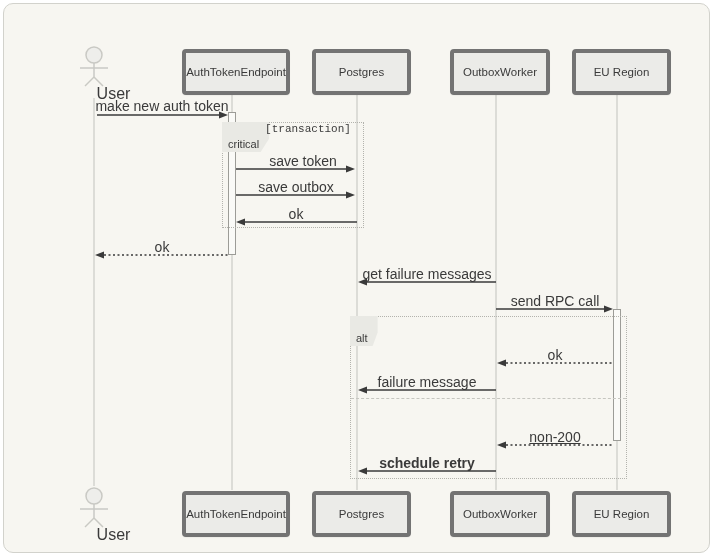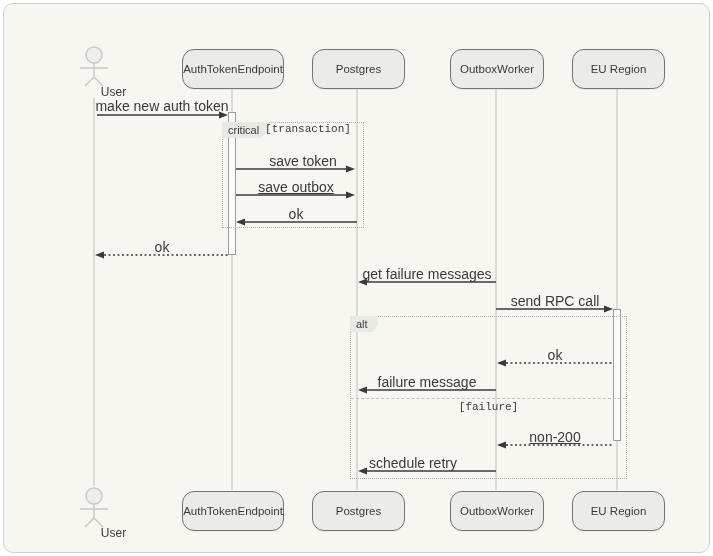--- a/index.html
+++ b/index.html
@@ -1,29 +1,29 @@
 <!DOCTYPE html>
 <html><head>
 <meta charset="utf-8">
 <style>
   html,body{margin:0;padding:0;background:#ffffff;}
   .stage{position:relative;width:713px;height:556px;font-family:"Liberation Sans",sans-serif;color:#3a3a3a;overflow:hidden;}
   .card{position:absolute;inset:3px;background:#f7f6f1;border:1.5px solid #d2d2cc;border-radius:10px;}
   svg.layer{position:absolute;left:0;top:0;width:713px;height:556px;pointer-events:none;}
   .participant-box{
-    position:absolute;height:38px;background:#ebebe8;border:1px solid #737373;border-radius:12px;
+    position:absolute;height:38px;background:#ebebe8;border:4px solid #737373;border-radius:4px;
     display:flex;align-items:center;justify-content:center;font-size:11.5px;color:#3a3a3a;
     box-shadow:0 1px 1px rgba(0,0,0,0.04);
   }
-  .actor-label{position:absolute;font-size:12px;color:#3a3a3a;transform:translateX(-50%);padding-left:39px;}
+  .actor-label{position:absolute;font-size:16px;color:#3a3a3a;transform:translateX(-50%);padding-left:39px;}
   .activation{position:absolute;width:8px;background:#fafaf7;border:1px solid #9c9c97;box-sizing:border-box;}
   .frame{position:absolute;border:1px dotted #b3b3ad;box-sizing:border-box;}
   .frame-tab{
     position:absolute;background:#e9e9e4;color:#3a3a3a;font-size:11px;line-height:16px;
-    padding:0 10px 0 6px;clip-path:polygon(0 0,100% 0,100% 55%,82% 100%,0 100%);
+    padding:14px 10px 0 6px;clip-path:polygon(0 0,100% 0,100% 55%,82% 100%,0 100%);
   }
   .frame-cond{position:absolute;font-size:11px;text-align:center;color:#3a3a3a;font-family:Liberation Mono, monospace;}
   .frame-divider{position:absolute;border-top:1px dashed #c6c6c0;}
   .msg-label{position:absolute;font-size:14px;line-height:12px;white-space:nowrap;transform:translateX(-50%);color:#3a3a3a;}
 </style>
 </head>
 <body>
 
 <div class="stage">
   <div class="card"></div>
@@ -105,38 +105,37 @@
   <div class="activation" style="left:228px;top:112px;height:143px;"></div>
   <div class="activation" style="left:613px;top:309px;height:132px;"></div>
 
   <div class="frame" style="left:222px;top:122px;width:142px;height:106px;"></div>
   <div class="frame-tab" style="left:222px;top:122px;">critical</div>
   <div class="frame-cond" style="left:252px;top:123px;width:112px;">[transaction]</div>
 
   <div class="frame" style="left:350px;top:316px;width:277px;height:163px;"></div>
   <div class="frame-tab" style="left:350px;top:316px;">alt</div>
   <div class="frame-divider" style="left:351px;top:398px;width:275px;"></div>
-  <div class="frame-cond" style="left:350px;top:401px;width:277px;">[failure]</div>
 
   <div class="participant-box" style="left:182px;top:49px;width:100px;">AuthTokenEndpoint</div>
   <div class="participant-box" style="left:312px;top:49px;width:91px;">Postgres</div>
   <div class="participant-box" style="left:450px;top:49px;width:92px;">OutboxWorker</div>
   <div class="participant-box" style="left:572px;top:49px;width:91px;">EU Region</div>
   <div class="actor-label" style="left:94px;top:85px;">User</div>
 
   <div class="participant-box" style="left:182px;top:491px;width:100px;">AuthTokenEndpoint</div>
   <div class="participant-box" style="left:312px;top:491px;width:91px;">Postgres</div>
   <div class="participant-box" style="left:450px;top:491px;width:92px;">OutboxWorker</div>
   <div class="participant-box" style="left:572px;top:491px;width:91px;">EU Region</div>
   <div class="actor-label" style="left:94px;top:526px;">User</div>
 
   <div class="msg-label" style="left:162px;top:100px;">make new auth token</div>
   <div class="msg-label" style="left:303px;top:155px;">save token</div>
-  <div class="msg-label" style="left:296px;top:181px;text-decoration:underline;">save outbox</div>
+  <div class="msg-label" style="left:296px;top:181px;">save outbox</div>
   <div class="msg-label" style="left:296px;top:208px;">ok</div>
   <div class="msg-label" style="left:162px;top:241px;">ok</div>
   <div class="msg-label" style="left:427px;top:268px;">get failure messages</div>
   <div class="msg-label" style="left:555px;top:295px;">send RPC call</div>
   <div class="msg-label" style="left:555px;top:349px;">ok</div>
   <div class="msg-label" style="left:427px;top:376px;">failure message</div>
   <div class="msg-label" style="left:555px;top:431px;text-decoration:underline;">non-200</div>
-  <div class="msg-label" style="left:413px;top:457px;">schedule retry</div>
+  <div class="msg-label" style="left:427px;top:457px;font-weight:bold;">schedule retry</div>
 </div>
 
 </body></html>

